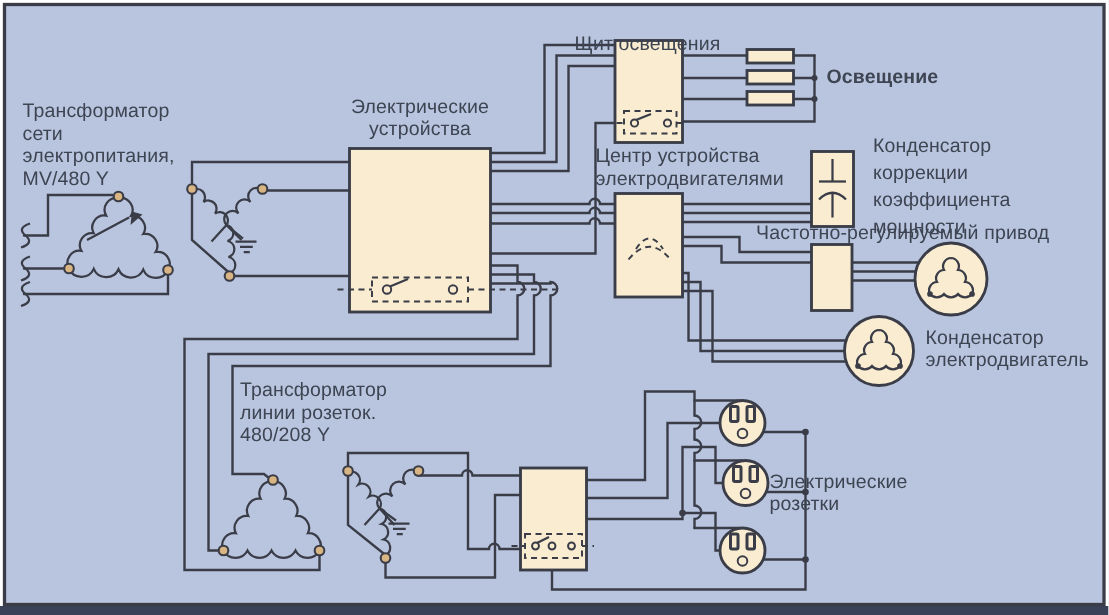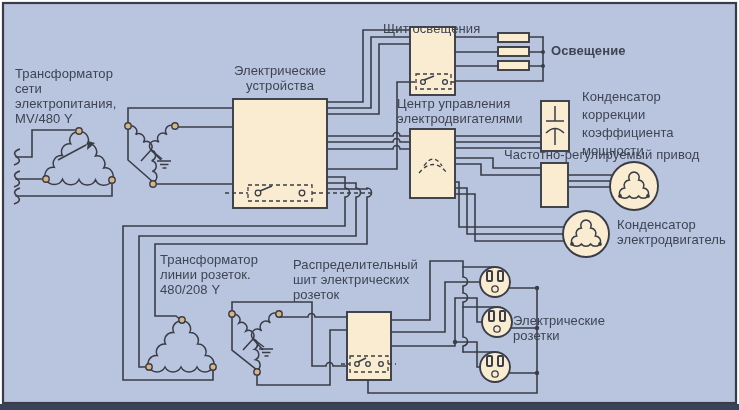--- a/index.html
+++ b/index.html
@@ -225,30 +225,27 @@
 </svg>
 
   <div class="lbl" style="left:15px;top:67px;">Трансформатор
 сети
 электропитания,
 MV/480 Y</div>
   <div class="lbl center" style="left:212px;top:64px;width:136px;">Электрические
 устройства</div>
   <div class="lbl" style="left:383px;top:22px;">Щит освещения</div>
   <div class="lbl" style="left:551px;top:44px;font-weight:bold;">Освещение</div>
-  <div class="lbl" style="left:397px;top:97px;">Центр управления
+  <div class="lbl" style="left:397px;top:97px;">Центр устройства
 электродвигателями</div>
   <div class="lbl lh17" style="left:582px;top:88px;">Конденсатор
 коррекции
 коэффициента
 мощности</div>
   <div class="lbl" style="left:504px;top:148px;">Частотно-регулируемый привод</div>
   <div class="lbl" style="left:617px;top:218px;">Конденсатор
 электродвигатель</div>
   <div class="lbl" style="left:160px;top:253px;">Трансформатор
 линии розеток.
 480/208 Y</div>
-  <div class="lbl" style="left:293px;top:258px;">Распределительный
-шит электрических
-розеток</div>
   <div class="lbl" style="left:513px;top:314px;">Электрические
 розетки</div>
 </div>
 
 </body></html>

